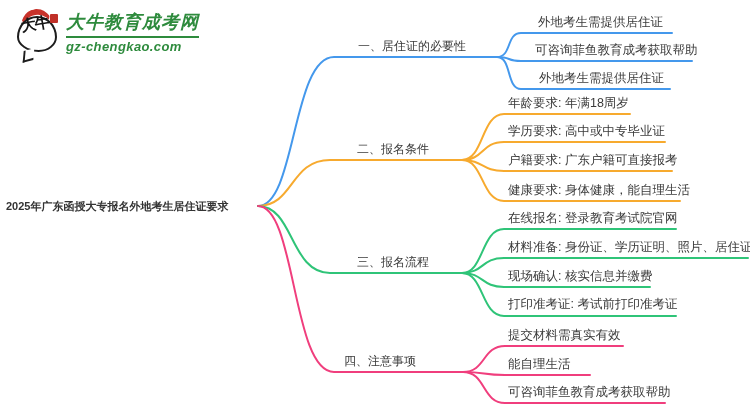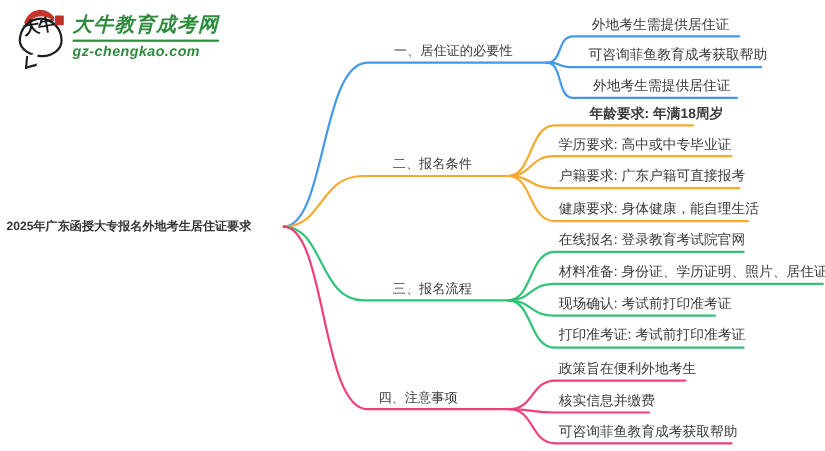--- a/index.html
+++ b/index.html
@@ -92,25 +92,25 @@
 
 <div class="node branch-label" style="left:358px; top:38px;">一、居住证的必要性</div>
 <div class="node branch-label" style="left:357px; top:141px;text-align:right;">二、报名条件</div>
 <div class="node branch-label" style="left:357px; top:254px;">三、报名流程</div>
 <div class="node branch-label" style="left:344px; top:353px;">四、注意事项</div>
 
 <div class="node" style="left:538px; top:14px;">外地考生需提供居住证</div>
 <div class="node" style="left:535px; top:42px;">可咨询菲鱼教育成考获取帮助</div>
 <div class="node" style="left:539px; top:70px;">外地考生需提供居住证</div>
 
-<div class="node" style="left:536px; top:95px;font-weight:bold;">年龄要求: 年满18周岁</div>
+<div class="node" style="left:508px; top:95px;">年龄要求: 年满18周岁</div>
 <div class="node" style="left:508px; top:123px;">学历要求: 高中或中专毕业证</div>
 <div class="node" style="left:508px; top:152px;">户籍要求: 广东户籍可直接报考</div>
 <div class="node" style="left:508px; top:182px;">健康要求: 身体健康，能自理生活</div>
 
 <div class="node" style="left:508px; top:210px;">在线报名: 登录教育考试院官网</div>
 <div class="node" style="left:508px; top:239px;">材料准备: 身份证、学历证明、照片、居住证</div>
-<div class="node" style="left:508px; top:268px;">现场确认: 考试前打印准考证</div>
+<div class="node" style="left:508px; top:268px;">现场确认: 核实信息并缴费</div>
 <div class="node" style="left:508px; top:296px;">打印准考证: 考试前打印准考证</div>
 
-<div class="node" style="left:508px; top:327px;">政策旨在便利外地考生</div>
-<div class="node" style="left:508px; top:356px;">核实信息并缴费</div>
+<div class="node" style="left:508px; top:327px;">提交材料需真实有效</div>
+<div class="node" style="left:508px; top:356px;">能自理生活</div>
 <div class="node" style="left:508px; top:384px;">可咨询菲鱼教育成考获取帮助</div>
 
 </body></html>

